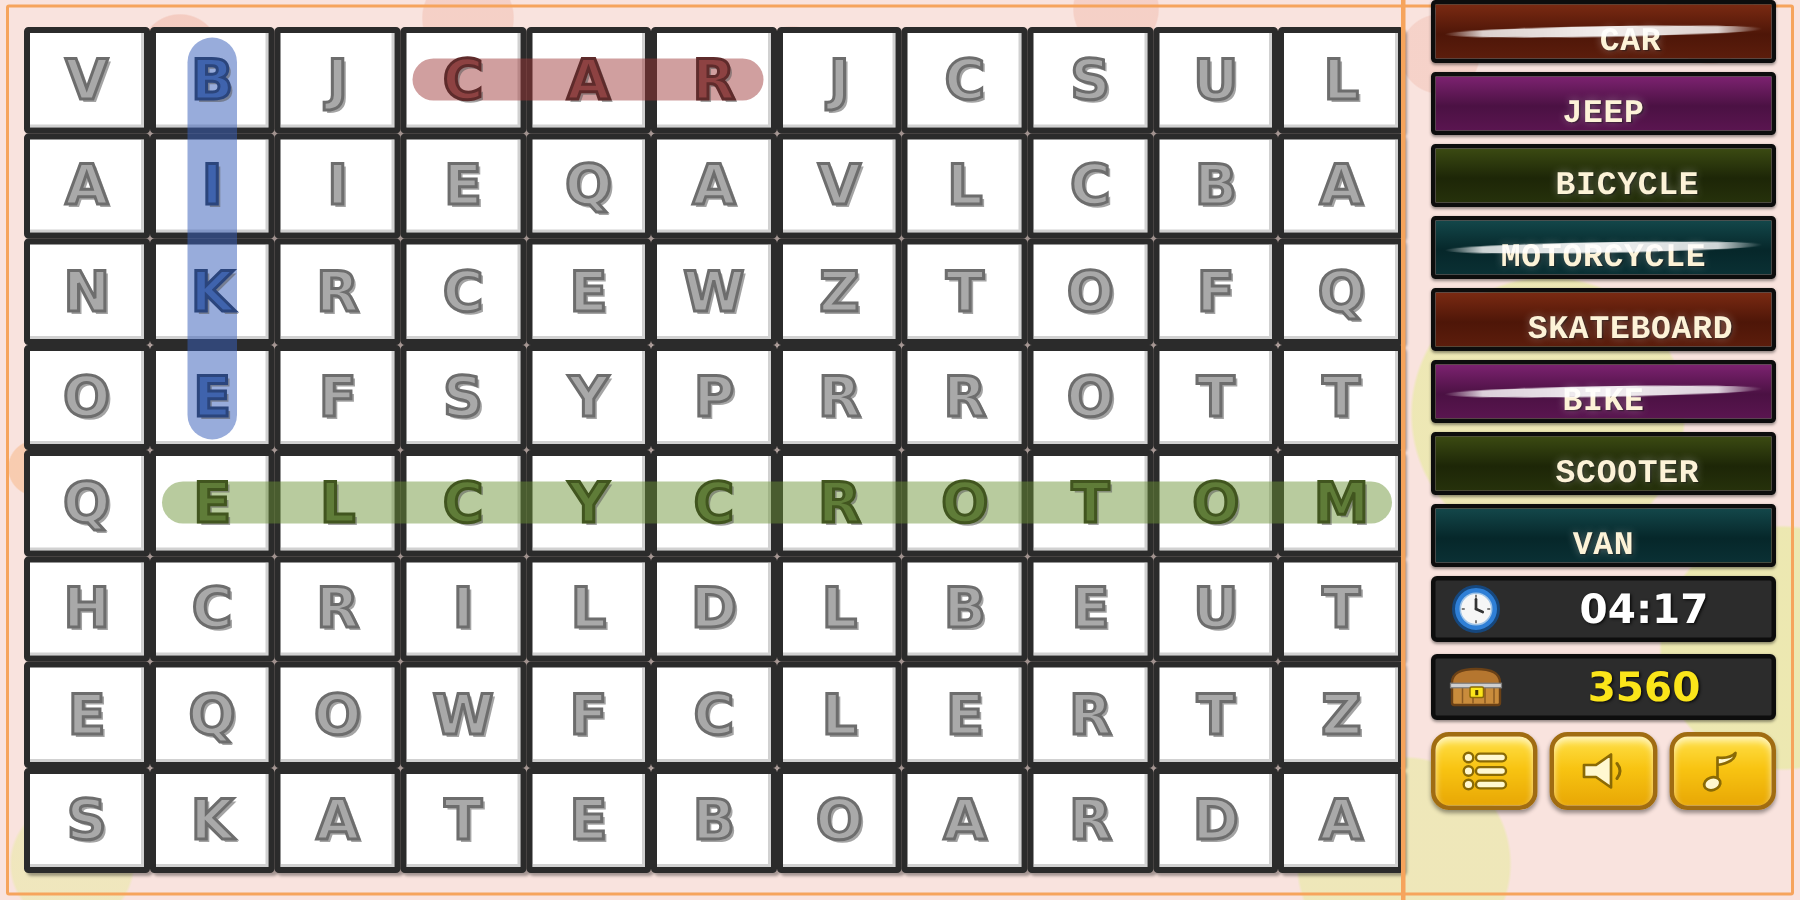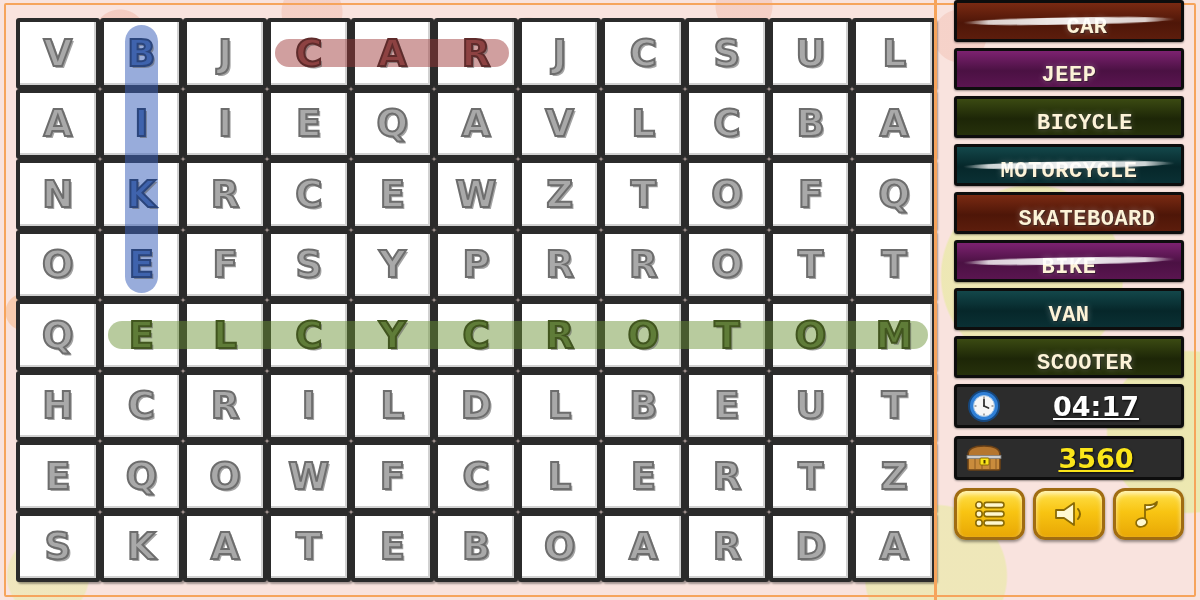--- a/index.html
+++ b/index.html
@@ -141,21 +141,20 @@
     display: flex; align-items: center;
     box-shadow: 0 1px 2px rgba(0,0,0,.4);
   }
   .status-row .sicon { width: 54px; display: flex; align-items: center; justify-content: center; }
   .status-row .svalue {
     flex: 1; text-align: center;
     font-family: "DejaVu Sans", sans-serif;
     font-weight: 700; font-size: 27px;
     text-shadow: 1px 1px 2px rgba(0,0,0,.8);
     user-select: none;
-    text-decoration: underline;
   }
   #timer-value { color: #ffffff; }
   #score-value { color: #fbe51a; }
   
   #btn-bar { display: flex; gap: 8px; margin: 8px 10px 0 10px; }
   .gbtn {
     flex: 1; height: 52px;
     border-radius: 12px;
     border: 3px solid #a06c12;
     background: linear-gradient(180deg,#ffe14a 0%,#f8c412 46%,#e8a705 100%);
@@ -461,25 +460,25 @@
         <span class="wtext">MOTORCYCLE</span>
         <span class="strike"></span>
       </div>
       <div class="word-row c0">
         <span class="wtext">SKATEBOARD</span>
       </div>
       <div class="word-row c1">
         <span class="wtext">BIKE</span>
         <span class="strike"></span>
       </div>
+      <div class="word-row c2">
+        <span class="wtext">SCOOTER</span>
+      </div>
       <div class="word-row c3">
         <span class="wtext">VAN</span>
-      </div>
-      <div class="word-row c2">
-        <span class="wtext">SCOOTER</span>
       </div>
     </div>
 
   <div class="status-row">
     <div class="sicon">
       <svg width="34" height="34" viewBox="0 0 34 34">
         <circle cx="17" cy="17" r="15" fill="#2f7fd6" stroke="#16477d" stroke-width="2"></circle>
         <circle cx="17" cy="17" r="10.5" fill="#f6f6f6" stroke="#9fc4e8" stroke-width="1"></circle>
         <g stroke="#555" stroke-width="1">
           <line x1="17" y1="7.5" x2="17" y2="9.5"></line>

